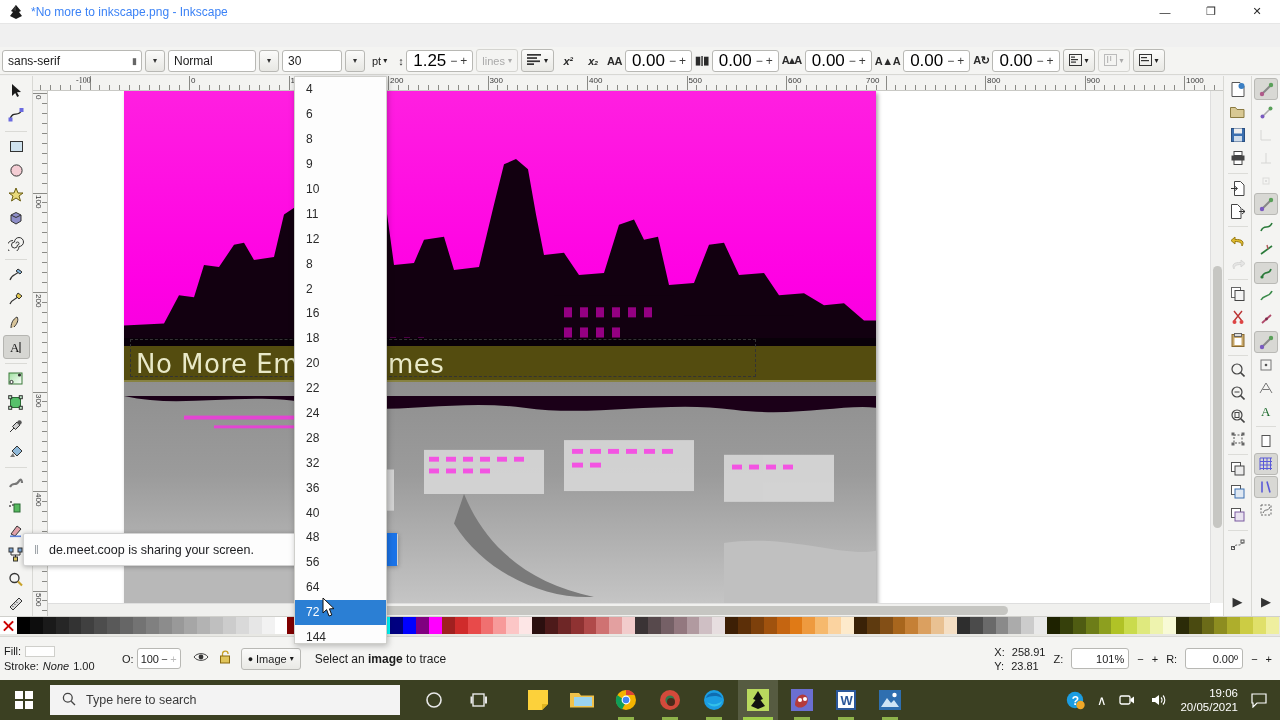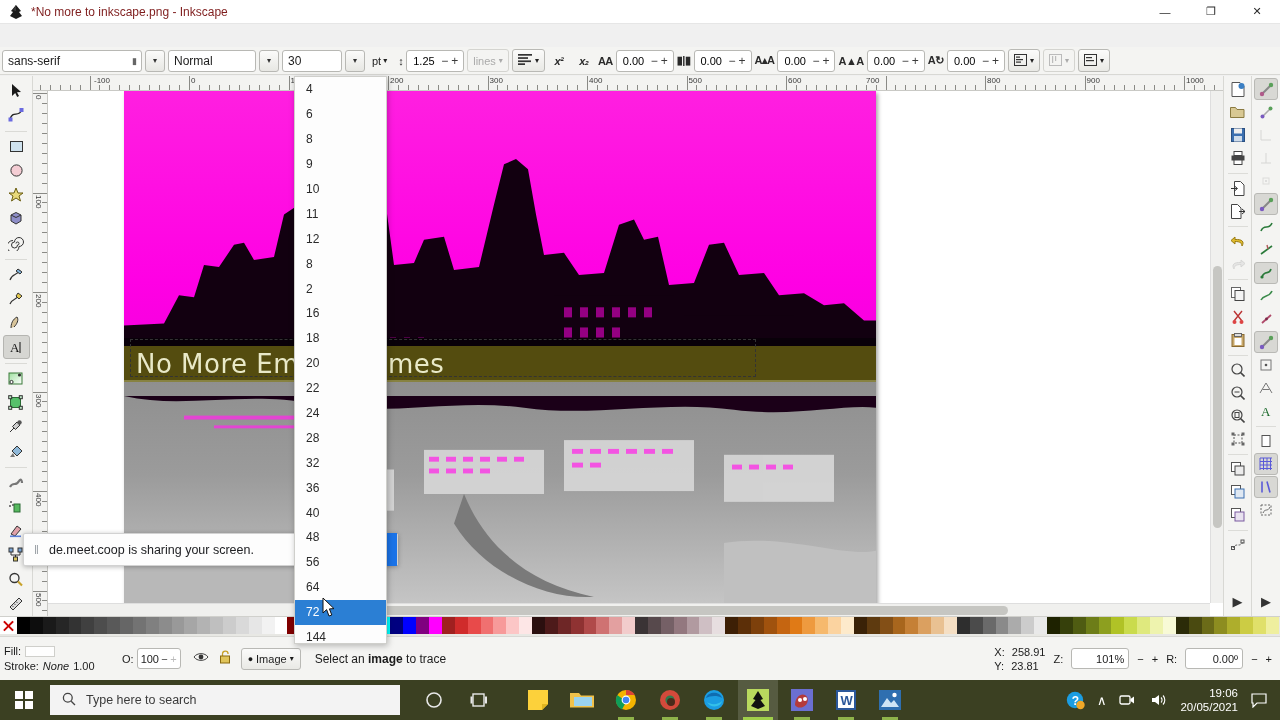--- a/index.html
+++ b/index.html
@@ -13,21 +13,21 @@
   #app { position: relative; width: 1280px; height: 720px; }
 
   
   .titlebar {
     position: absolute; top: 0; left: 0; width: 1280px; height: 24px;
     background: #ffffff; display: flex; align-items: center;
     border-bottom: 1px solid #e6e6e6;
   }
   .tb-icon { width: 16px; height: 16px; margin: 0 7px 0 8px; position: relative; }
   .tb-icon svg { display: block; }
-  .tb-title { font-size: 12px; color: #7f1d1d; }
+  .tb-title { font-size: 12px; color: #3b82f6; }
   .tb-btns { margin-left: auto; display: flex; height: 24px; }
   .tb-btn {
     width: 46px; height: 24px; display: flex; align-items: center; justify-content: center;
     font-size: 11px; color: #2b2b2b;
   }
 
   
   .menubar {
     position: absolute; top: 24px; left: 0; width: 1280px; height: 23px;
     background: #f4f4f2; display: flex; align-items: center; padding-left: 6px;
@@ -55,21 +55,21 @@
     border-radius: 3px; font-size: 8px; color: #333;
   }
   .font-name { width: 140px; justify-content: space-between; }
   .font-name .gicon { font-size: 9px; color: #666; padding-right: 4px; }
   .style-name { width: 88px; }
   .size-name { width: 60px; }
   .spin {
     height: 22px; background: #fff; border: 1px solid #b8b8b4; border-radius: 3px;
     display: flex; align-items: center;
   }
-  .spin .v { padding: 0 4px 0 6px; font-size: 11px; min-width: 34px; }
+  .spin .v { padding: 0 4px 0 6px; font-size: 17px; min-width: 34px; }
   .spin .pm { display: flex; align-items: center; gap: 3px; padding-right: 5px; font-size: 12px; color: #3a3a3a; }
   .btn-flat {
     height: 22px; min-width: 22px; padding: 0 4px; display: flex; align-items: center; gap: 2px;
     justify-content: center; border-radius: 3px; font-size: 11px; color: #222;
   }
   .btn-box {
     height: 23px; padding: 0 5px; display: flex; align-items: center; gap: 3px;
     background: linear-gradient(#fbfbfa,#e9e9e5); border: 1px solid #b9b9b5; border-radius: 3px;
     font-size: 11px; color: #222;
   }
@@ -573,21 +573,21 @@
   </div>
 
   <div class="ruler-corner">🔒</div>
   <div class="ruler-h" id="rulerH">
       <div class="rtick" style="left: 6.75px; height: 5px;"></div>
       <div class="rtick" style="left: 16.7px; height: 5px;"></div>
       <div class="rtick" style="left: 26.65px; height: 5px;"></div>
       <div class="rtick" style="left: 36.6px; height: 5px;"></div>
       <div class="rtick" style="left: 46.55px; height: 5px;"></div>
       <div class="rtick" style="left: 56.5px; height: 15px;"></div>
-      <div class="rlabel" style="left: 59px;">-100</div>
+      <div class="rlabel" style="left: 41px; font-family: Liberation Serif, serif;">-100</div>
       <div class="rtick" style="left: 66.45px; height: 5px;"></div>
       <div class="rtick" style="left: 76.4px; height: 5px;"></div>
       <div class="rtick" style="left: 86.35px; height: 5px;"></div>
       <div class="rtick" style="left: 96.3px; height: 5px;"></div>
       <div class="rtick" style="left: 106.25px; height: 5px;"></div>
       <div class="rtick" style="left: 116.2px; height: 5px;"></div>
       <div class="rtick" style="left: 126.15px; height: 5px;"></div>
       <div class="rtick" style="left: 136.1px; height: 5px;"></div>
       <div class="rtick" style="left: 146.05px; height: 5px;"></div>
       <div class="rtick" style="left: 156px; height: 15px;"></div>

